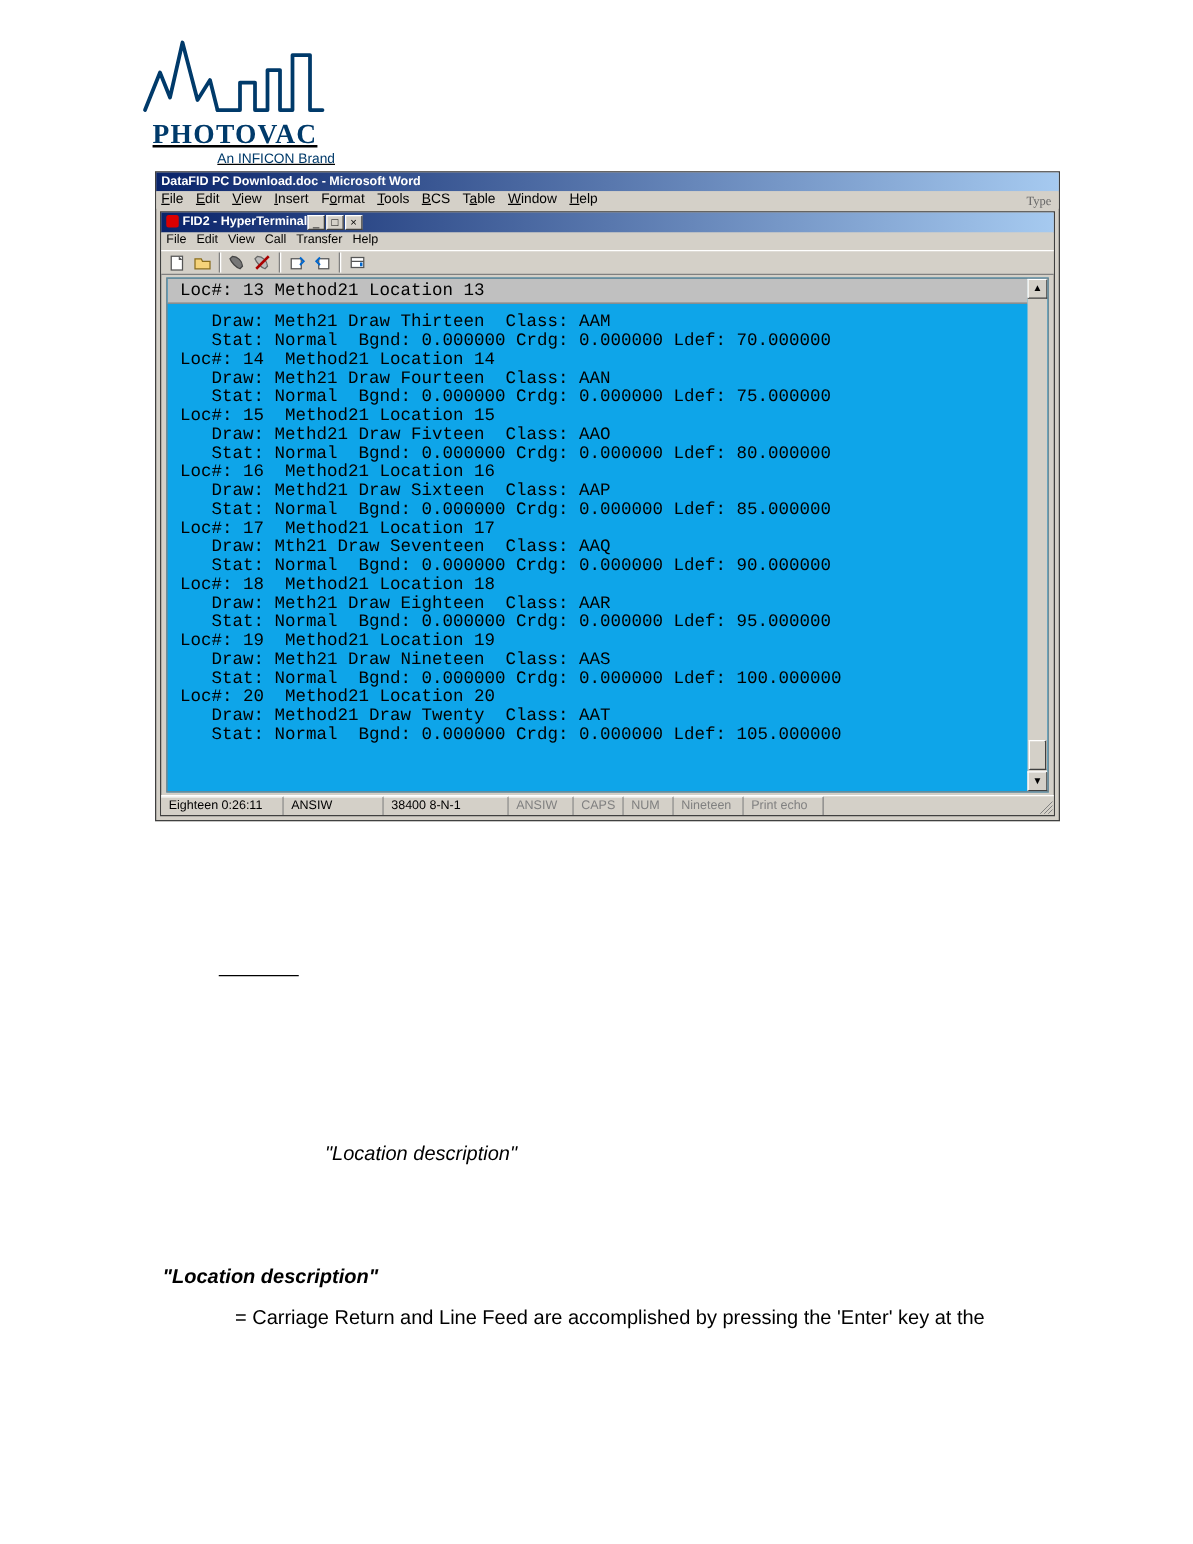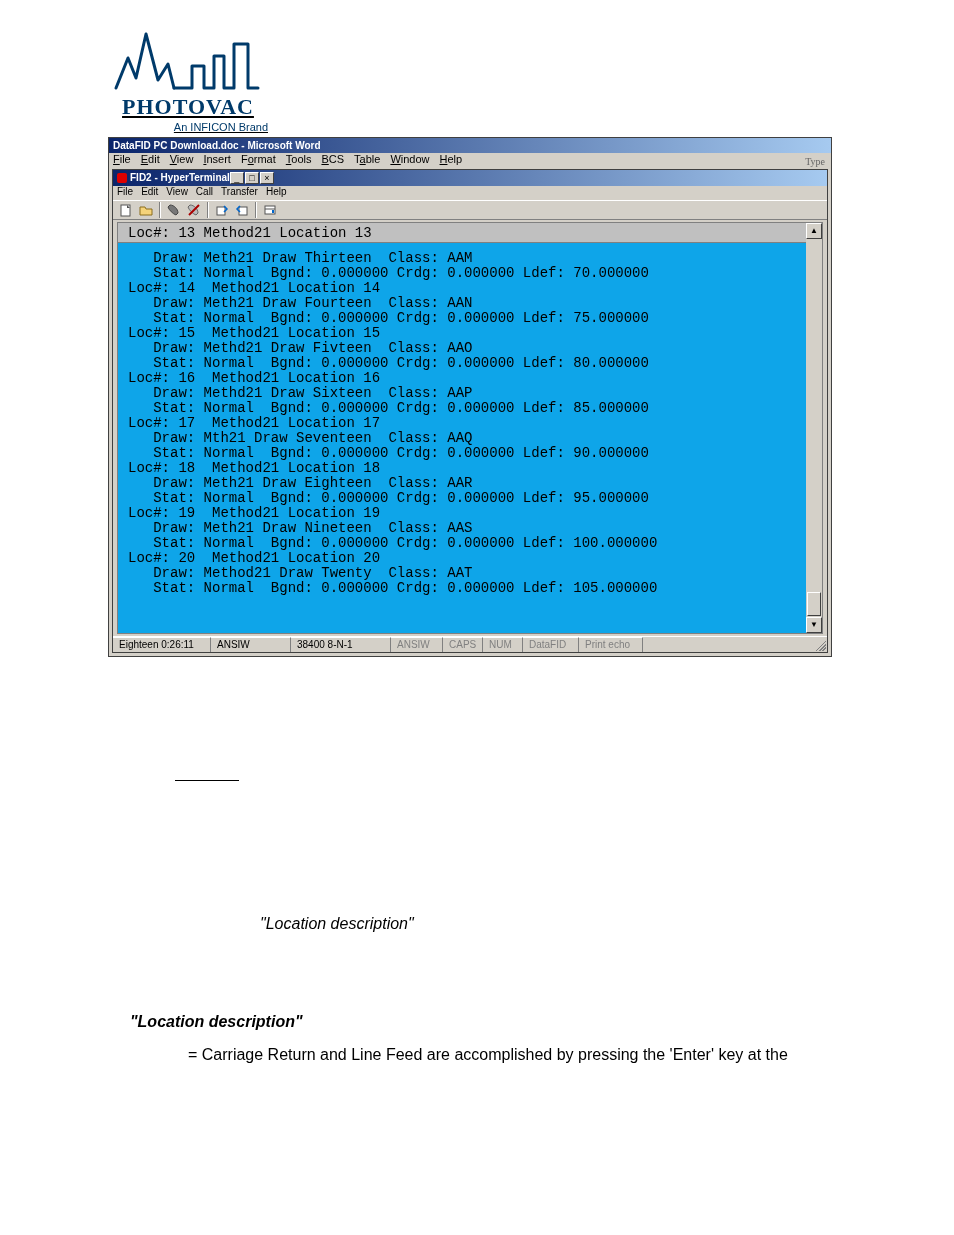--- a/index.html
+++ b/index.html
@@ -5,21 +5,21 @@
   * { margin: 0; padding: 0; box-sizing: border-box; }
   body { width: 954px; height: 1235px; background: #fff; font-family: Arial, sans-serif; position: relative; }
 
   
   .logo-block { position: absolute; left: 108px; top: 28px; width: 160px; text-decoration: underline; }
   .logo-svg { width: 160px; height: 68px; display: block; }
   .logo-wordmark { font-family: "Times New Roman", serif; font-weight: bold; font-size: 22px; letter-spacing: 1px; color: #003a6a; text-align: center; margin-top: -2px; }
   .logo-tagline { font-family: Arial, sans-serif; font-size: 11px; color: #003a6a; text-align: right; margin-top: 1px; }
 
   
-  .word-window { position: absolute; left: 108px; top: 137px; width: 724px; height: 520px; background: #d4d0c8; border: 1px solid #404040; }
+  .word-window { position: absolute; left: 124px; top: 137px; width: 724px; height: 520px; background: #d4d0c8; border: 1px solid #404040; }
   .word-titlebar { height: 15px; background: linear-gradient(to right, #0a246a, #a6caf0); color: #fff; font: bold 10px Tahoma, Arial; padding-left: 4px; line-height: 15px; }
   .word-menubar { height: 14px; background: #d4d0c8; font: 11px Tahoma, Arial; padding-left: 4px; display: flex; gap: 10px; color: #000; }
   .word-menubar .m span.u { text-decoration: underline; }
   .word-rightlabel { position: absolute; right: 6px; top: 18px; font: 10px Tahoma; color: #666; }
 
   
   .ht-window { position: absolute; left: 3px; top: 31px; right: 3px; bottom: 3px; background: #d4d0c8; border: 1px solid #404040; }
   .ht-titlebar { height: 16px; background: linear-gradient(to right, #0a246a, #a6caf0); color: #fff; font: bold 10px Tahoma, Arial; padding-left: 4px; line-height: 16px; display: flex; align-items: center; justify-content: flex-start; }
   .ht-titlebar .ht-icon { display:inline-block; width:10px; height:10px; background:#d00; margin-right:3px; vertical-align:middle; border-radius:2px; }
   .ht-winbtns { display: flex; gap: 1px; margin-right: 2px; }
@@ -189,21 +189,21 @@
       </div>
     </div>
 
     <div class="ht-status">
       <div class="cell" style="width:98px">Eighteen 0:26:11</div>
       <div class="cell" style="width:80px">ANSIW</div>
       <div class="cell" style="width:100px">38400 8-N-1</div>
       <div class="cell dis" style="width:52px">ANSIW</div>
       <div class="cell dis" style="width:40px">CAPS</div>
       <div class="cell dis" style="width:40px">NUM</div>
-      <div class="cell dis" style="width:56px">DataFID</div>
+      <div class="cell dis" style="width:56px">Nineteen</div>
       <div class="cell dis" style="width:64px">Print echo</div>
       <div class="ht-resize"></div>
     </div>
   </div>
 </div>
 
 <div class="doc-text">
   <div class="line-short"></div>
   <div class="q1">"Location description"</div>
   <div class="q2">"Location description"</div>

